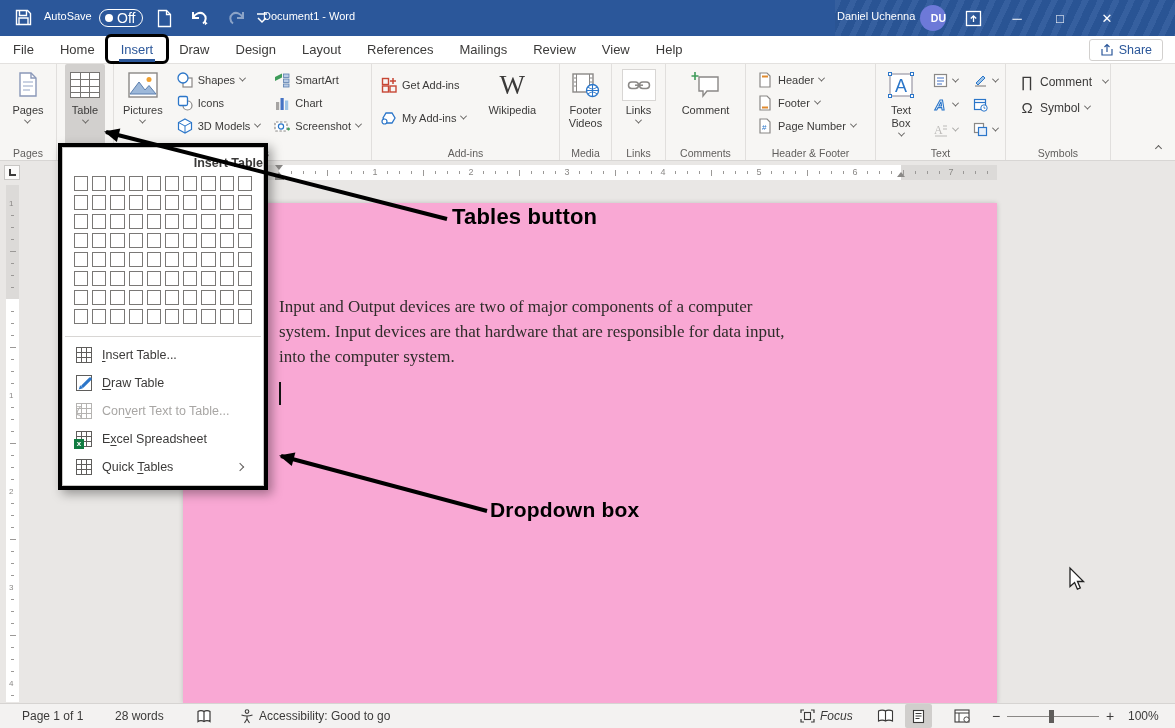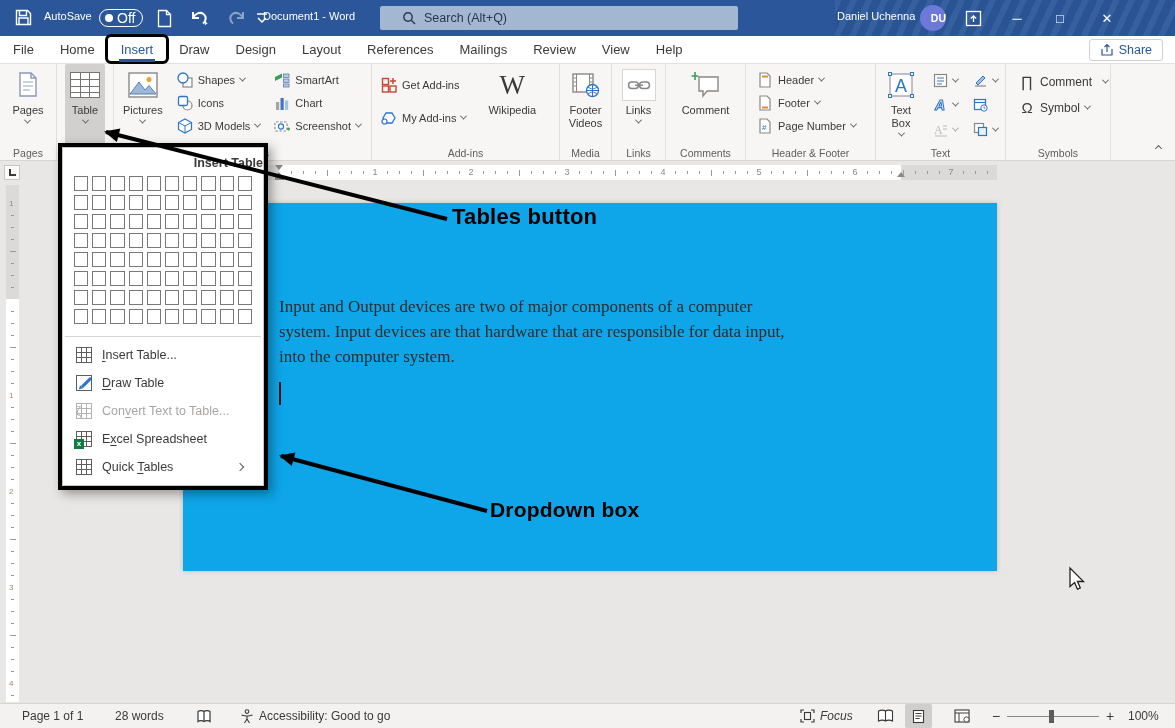--- a/index.html
+++ b/index.html
@@ -69,21 +69,21 @@
   .lindent.top { top:0; border-top:5px solid #8a8886; }
   .lindent.bot { bottom:3px; border-bottom:5px solid #8a8886; }
   .lindent-box { position:absolute; left:92px; bottom:0; width:9px; height:3px; background:#8a8886; }
   .rindent { position:absolute; left:714px; bottom:3px; width:0; height:0; border-left:4.5px solid transparent; border-right:4.5px solid transparent; border-bottom:5px solid #8a8886; }
   .vruler { position:absolute; left:6px; top:185px; width:13px; height:517px; background:#fff; cursor:default; }
   .vmargin { position:absolute; left:0; top:0; width:13px; height:114px; background:#dcdad8; }
   .vtick { position:absolute; height:1px; width:3px; left:5px; background:#9b9997; }
   .vtick.mid { width:6px; left:3.5px; }
   .vnum { position:absolute; left:3px; font-size:8px; color:#8a8886; transform:translateY(-50%); }
   
-  .page { position:absolute; left:183px; top:203px; width:814px; height:368px; background:#0ea5e9; box-shadow:0 0 5px rgba(0,0,0,0.18); }
+  .page { position:absolute; left:183px; top:203px; width:814px; height:500px; background:#f9a8d4; box-shadow:0 0 5px rgba(0,0,0,0.18); }
   .docline { position:absolute; left:96px; white-space:nowrap; font-family:"Liberation Serif","DejaVu Serif",serif; font-size:17px; color:#2e2c2a; }
   .caret { position:absolute; left:96px; top:179px; width:1.5px; height:23px; background:#141414; }
   
   .statusbar { position:absolute; left:0; bottom:0; width:1175px; height:25px; background:#f3f2f1; border-top:1px solid #d6d4d2; font-size:12px; color:#3b3a39; }
   .sb-item { position:absolute; top:0; height:24px; display:flex; align-items:center; gap:5px; cursor:pointer; padding:0 4px; }
   .viewbtn { justify-content:center; width:27px; }
   .viewbtn.active { background:#d0cecc; border-radius:2px; }
   .ztrack { position:absolute; left:1007px; top:12px; width:92px; height:1px; background:#8a8886; }
   .zthumb { position:absolute; left:1049px; top:6px; width:5px; height:13px; background:#5f5d5b; cursor:pointer; }
   .zbtn { font-size:14px; color:#3b3a39; cursor:pointer; }
@@ -151,27 +151,20 @@
           <path d="M17,10 C15,5.5 10,3.5 6.5,6 C3.5,8.2 3.5,13 7,15.5" fill="none" stroke="#fff" stroke-width="2"></path>
         </svg>
     </div>
     <div class="tb-item qatbtn" style="left:256px; top:12px;">
       <svg width="12" height="12" viewBox="0 0 12 12">
           <path d="M1,2 h10" stroke="#fff" stroke-width="1.5"></path>
           <path d="M2,6 l4,4 4,-4" fill="none" stroke="#fff" stroke-width="1.5"></path>
         </svg>
     </div>
     <div class="tb-item tb-label" style="left:263px; top:10px;">Document1 - Word</div>
-    <div class="tb-item searchbox">
-      <svg width="14" height="14" viewBox="0 0 14 14">
-          <circle cx="6" cy="6" r="4.2" fill="none" stroke="#29364e" stroke-width="1.4"></circle>
-          <path d="M9.2,9.2 L13,13" stroke="#29364e" stroke-width="1.4"></path>
-        </svg>
-      <span>Search (Alt+Q)</span>
-    </div>
     <div class="tb-item tb-label" style="left:837px; top:10px;">Daniel Uchenna</div>
     <div class="tb-item avatar">
         <span>DU</span>
       </div>
     <div class="tb-item qatbtn" style="left:965px; top:10px;">
       <svg width="17" height="17" viewBox="0 0 17 17">
           <rect x="1.5" y="1.5" width="14" height="14" fill="none" stroke="#fff" stroke-width="1.3"></rect>
           <path d="M8.5,12 V6 M5.8,8.5 L8.5,5.8 L11.2,8.5" fill="none" stroke="#fff" stroke-width="1.3"></path>
         </svg>
     </div>

